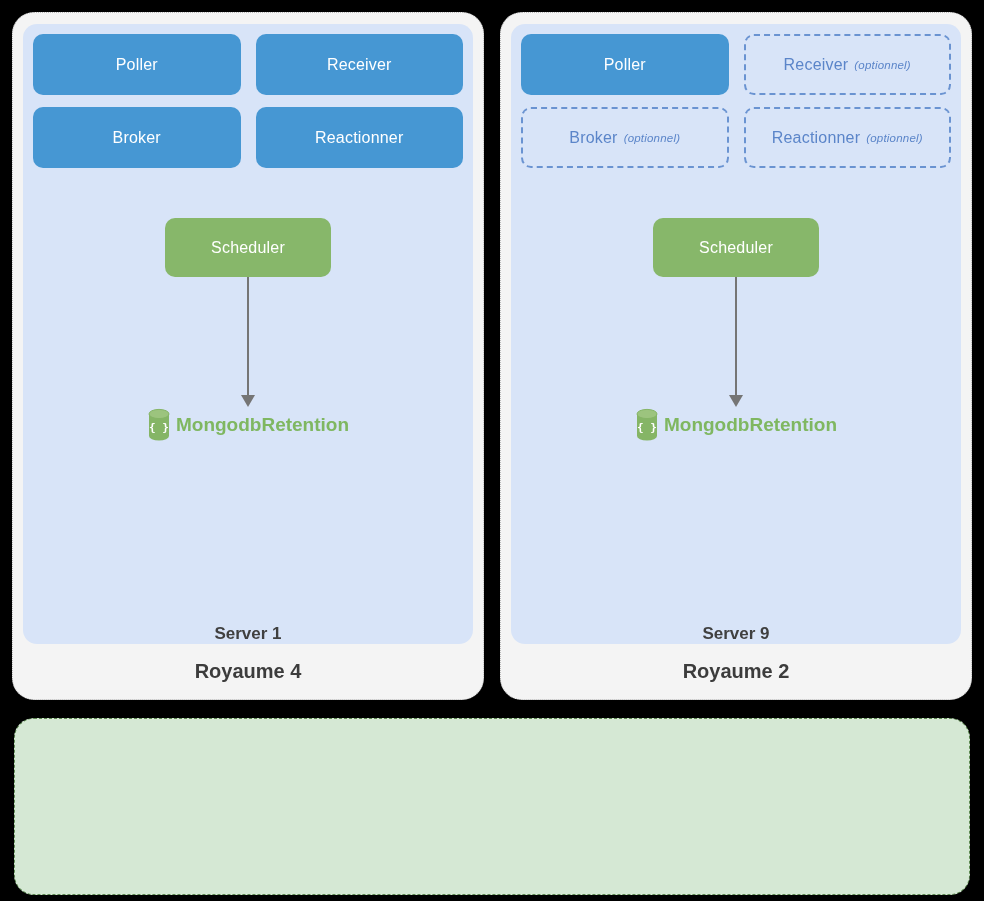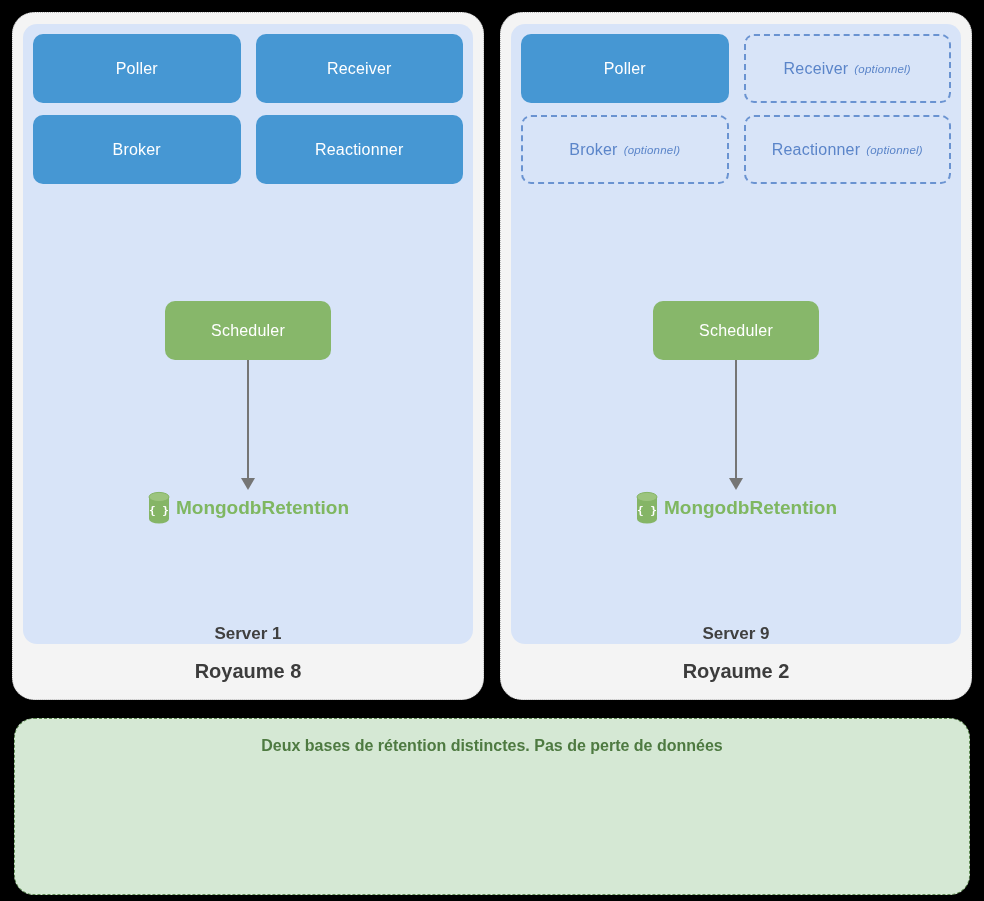--- a/index.html
+++ b/index.html
@@ -12,30 +12,30 @@
     background:#f4f4f4; border:1px dotted #b9b9b9; border-radius:22px;
     padding:11px 10px 0 10px; display:flex; flex-direction:column;
   }
   .server {
     box-sizing:border-box; width:100%; height:620px;
     background:#d8e4f8; border-radius:14px;
     padding:10px 10px 0 10px; display:flex; flex-direction:column; align-items:center;
   }
   .node-grid { display:grid; grid-template-columns:1fr 1fr; gap:12px 15px; width:100%; }
   .node {
-    box-sizing:border-box; height:69px; border-radius:10px;
+    box-sizing:border-box; height:61px; border-radius:10px;
     display:flex; align-items:center; justify-content:center; gap:6px;
     font-size:16px; letter-spacing:0.2px;
   }
   .node.solid { background:#4697d3; color:#ffffff; }
   .node.dashed { border:2px dashed #6a93d1; color:#5b85c9; background:transparent; }
   .optional { font-size:11.5px;font-style:italic; }
 
   .scheduler {
-    margin-top:117px; width:166px; height:59px; flex:none;
+    margin-top:50px; width:166px; height:59px; flex:none;
     background:#87b76a; color:#ffffff; border-radius:10px;
     display:flex; align-items:center; justify-content:center; font-size:16px;
   }
   .arrow { display:flex; flex-direction:column; align-items:center; height:130px; flex:none; }
   .arrow-line { width:2px; flex:1; background:#757575; }
   .arrow-head { width:0; height:0; border-left:7px solid transparent; border-right:7px solid transparent; border-top:12px solid #757575; }
 
   .retention { display:flex; align-items:center; gap:5px; margin-top:1px; color:#7fb761; font-weight:bold; font-size:19px; }
   .retention svg { display:block; }
 
@@ -82,21 +82,21 @@
         <div class="retention">
           <svg width="24" height="34" viewBox="0 0 24 34">
             <path d="M2 6 L2 28 A10 4.6 0 0 0 22 28 L22 6 Z" fill="#85b566"></path>
             <ellipse cx="12" cy="6" rx="10" ry="4.6" fill="#9cc47e" stroke="#85b566" stroke-width="1"></ellipse>
             <text x="12" y="22.5" text-anchor="middle" font-size="11" font-weight="bold" fill="#ffffff" font-family="'DejaVu Sans Mono', monospace">{ }</text>
           </svg>
           <span>MongodbRetention</span>
         </div>
         <div class="server-label">Server 1</div>
       </div>
-      <div class="kingdom-label">Royaume 8</div>
+      <div class="kingdom-label">Royaume 4</div>
     </div>
 
     <div class="kingdom">
       <div class="server">
         <div class="node-grid">
           <div class="node solid">
             <span>Poller</span>
           </div>
           <div class="node dashed">
             <span>Receiver</span>
@@ -127,17 +127,16 @@
           <span>MongodbRetention</span>
         </div>
         <div class="server-label">Server 9</div>
       </div>
       <div class="kingdom-label">Royaume 2</div>
     </div>
 
   </div>
 
   <div class="note">
-    <div class="note-title">Deux bases de rétention distinctes. Pas de perte de données</div>
     <div class="note-body">
     </div>
   </div>
 </div>
 
 </body></html>

